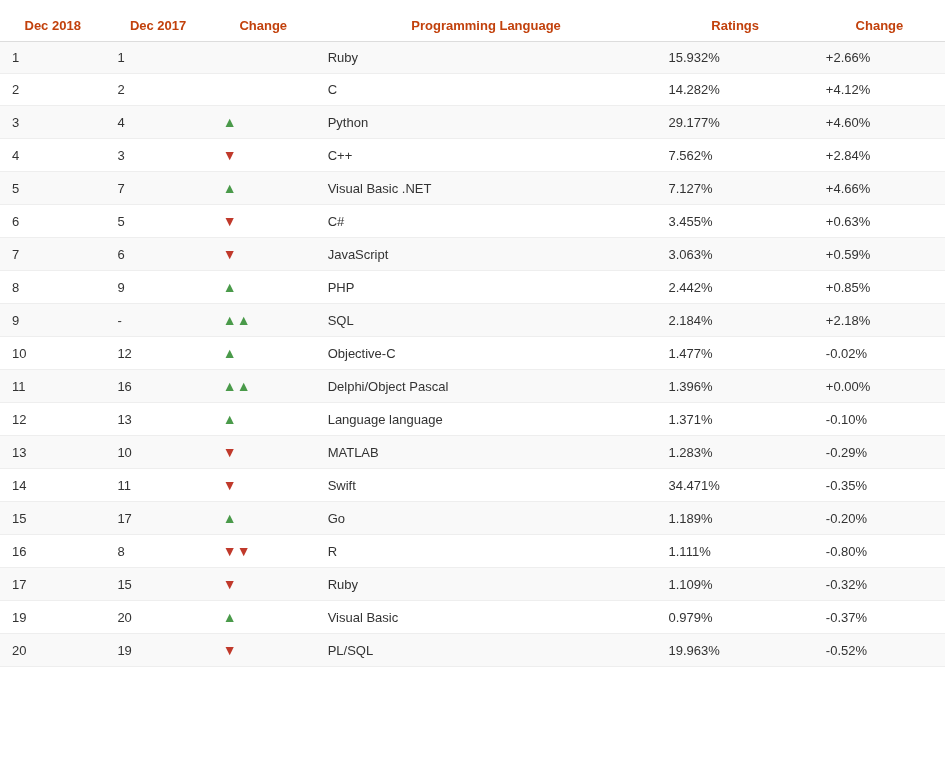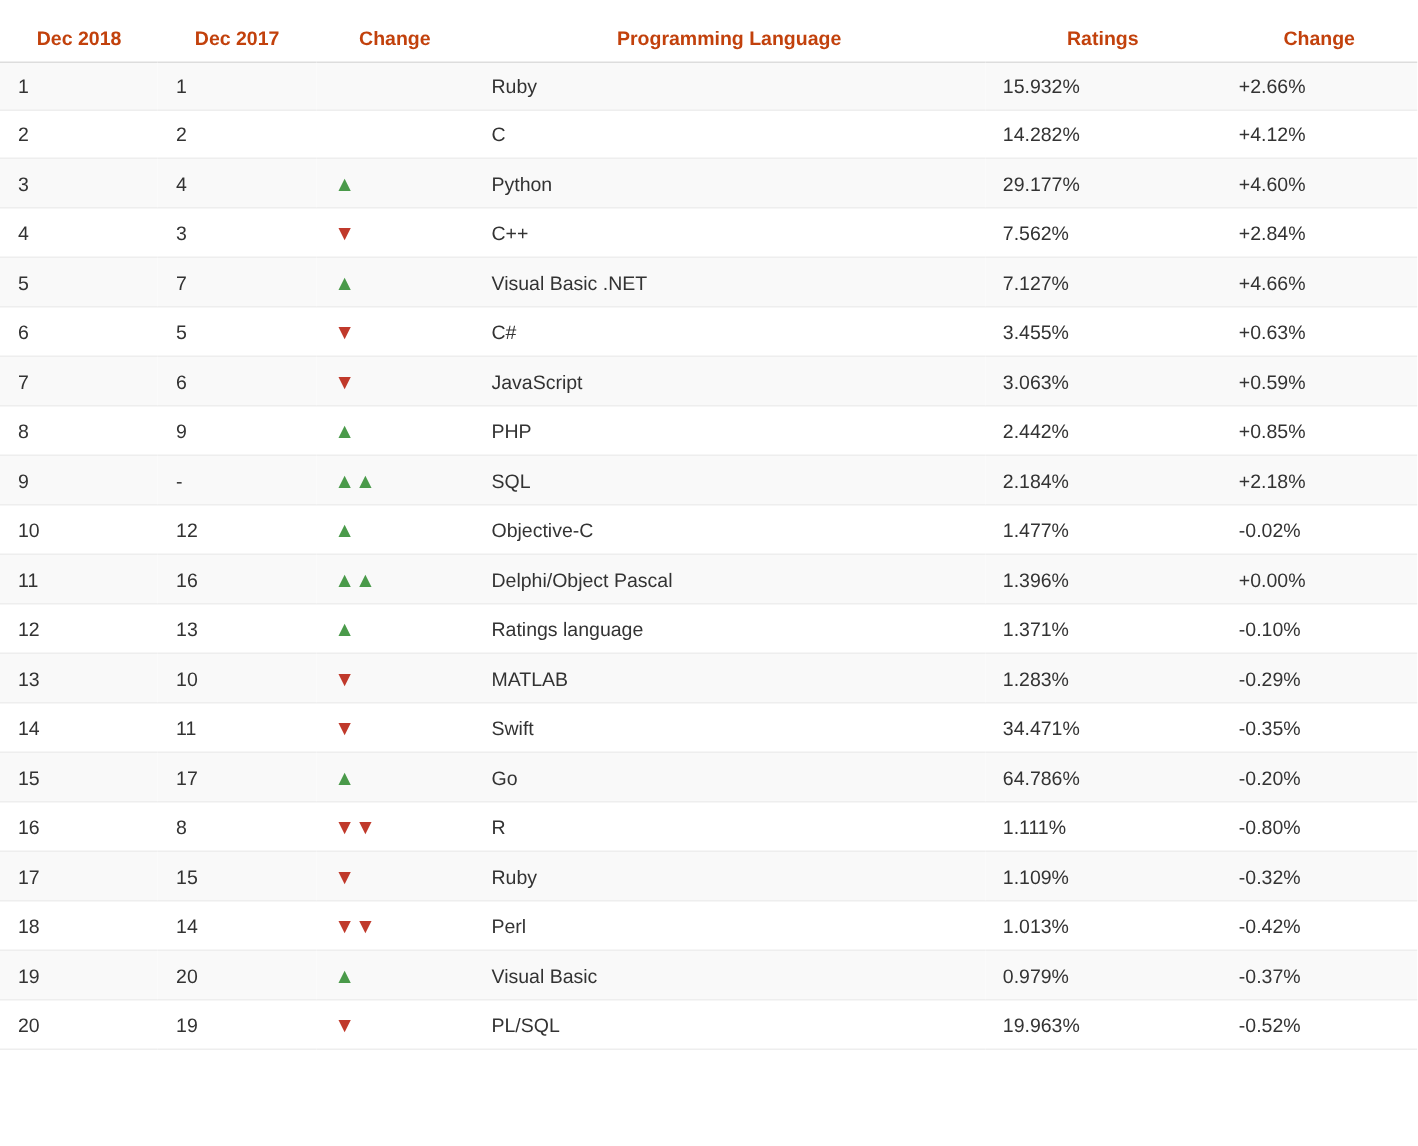--- a/index.html
+++ b/index.html
@@ -176,21 +176,21 @@
           <td>16</td>
           <td><span class="arrow-up-double">▲▲</span></td>
           <td>Delphi/Object Pascal</td>
           <td>1.396%</td>
           <td>+0.00%</td>
         </tr>
         <tr>
           <td>12</td>
           <td>13</td>
           <td><span class="arrow-up">▲</span></td>
-          <td>Ratings language</td>
+          <td>Language language</td>
           <td>1.371%</td>
           <td>-0.10%</td>
         </tr>
         <tr>
           <td>13</td>
           <td>10</td>
           <td><span class="arrow-down">▼</span></td>
           <td>MATLAB</td>
           <td>1.283%</td>
           <td>-0.29%</td>
@@ -201,48 +201,40 @@
           <td><span class="arrow-down">▼</span></td>
           <td>Swift</td>
           <td>34.471%</td>
           <td>-0.35%</td>
         </tr>
         <tr>
           <td>15</td>
           <td>17</td>
           <td><span class="arrow-up">▲</span></td>
           <td>Go</td>
-          <td>64.786%</td>
+          <td>1.189%</td>
           <td>-0.20%</td>
         </tr>
         <tr>
           <td>16</td>
           <td>8</td>
           <td><span class="arrow-down-double">▼▼</span></td>
           <td>R</td>
           <td>1.111%</td>
           <td>-0.80%</td>
         </tr>
         <tr>
           <td>17</td>
           <td>15</td>
           <td><span class="arrow-down">▼</span></td>
           <td>Ruby</td>
           <td>1.109%</td>
           <td>-0.32%</td>
         </tr>
         <tr>
-          <td>18</td>
-          <td>14</td>
-          <td><span class="arrow-down-double">▼▼</span></td>
-          <td>Perl</td>
-          <td>1.013%</td>
-          <td>-0.42%</td>
-        </tr>
-        <tr>
           <td>19</td>
           <td>20</td>
           <td><span class="arrow-up">▲</span></td>
           <td>Visual Basic</td>
           <td>0.979%</td>
           <td>-0.37%</td>
         </tr>
         <tr>
           <td>20</td>
           <td>19</td>

